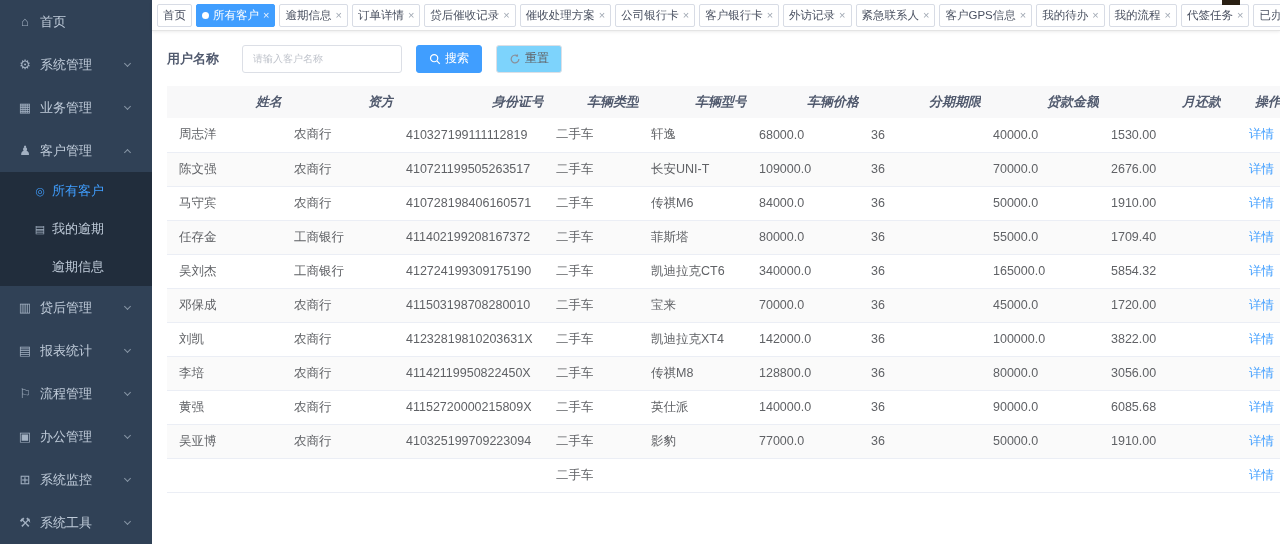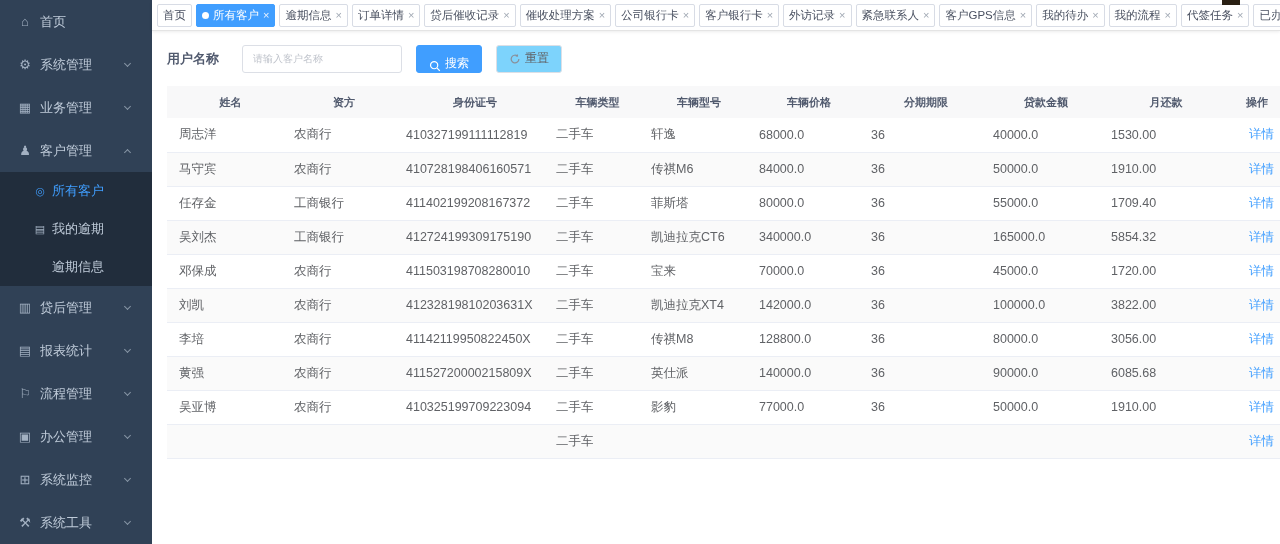--- a/index.html
+++ b/index.html
@@ -30,24 +30,24 @@
   .tab .x { margin-left:4px; font-size:11px; color:#a0a8b3; line-height:1; }
   .tab.active { background:#409eff; border-color:#409eff; color:#fff; }
   .tab.active .x { color:#e8f2ff; }
 
   .content { flex:1; overflow:hidden; padding:0 15px; }
   .search-row { height:55px; display:flex; align-items:center; }
   .search-row label { font-size:13px; font-weight:bold; color:#515a6e; margin-right:23px; }
   .search-row input { width:160px; height:28px; border:1px solid #dcdfe6; border-radius:3px; padding:0 10px; font-size:10px; color:#606266; outline:none; font-family:inherit; }
   .search-row input::placeholder { color:#c0c4cc; }
   .btn { display:inline-flex; align-items:center; gap:4px; height:28px; padding:0 12px; border-radius:3px; font-size:12px; border:1px solid #dcdfe6; background:#7dd3fc; color:#606266; cursor:pointer; margin-left:14px; font-family:inherit; }
-  .btn.primary { background:#409eff; border-color:#409eff; color:#fff;align-items:flex-end; }
+  .btn.primary { background:#409eff; border-color:#409eff; color:#fff; }
 
   table { width:100%; border-collapse:collapse; table-layout:fixed; font-size:12.5px; color:#606266; }
-  th { height:32px; background:#f8f8f9; color:#515a6e; font-weight:bold; text-align:center; padding:0 0 0 12px; font-size:11px; overflow:hidden; white-space:nowrap; }
+  th { height:32px; background:#f8f8f9; color:#515a6e; font-weight:bold; text-align:right; padding:0 0 0 12px; font-size:13px; overflow:hidden; white-space:nowrap;font-style:italic; }
   td { height:34px; padding:0 0 0 12px; border-bottom:1px solid #ebeef5; overflow:hidden; white-space:nowrap; background:#fff; }
   tbody tr:nth-child(even) td { background:#fafafa; }
   a.detail { color:#409eff; text-decoration:none; cursor:pointer;margin-left:16px; }
 </style>
 </head>
 <body>
 
 <div class="app">
   <aside class="sidebar" id="sidebar">
       <div class="side-item">
@@ -232,20 +232,32 @@
               <td>410327199111112819</td>
               <td>二手车</td>
               <td>轩逸</td>
               <td>68000.0</td>
               <td>36</td>
               <td>40000.0</td>
               <td>1530.00</td>
               <td><a class="detail">详情</a></td>
             </tr>
             <tr>
+              <td>陈文强</td>
+              <td>农商行</td>
+              <td>410721199505263517</td>
+              <td>二手车</td>
+              <td>长安UNI-T</td>
+              <td>109000.0</td>
+              <td>36</td>
+              <td>70000.0</td>
+              <td>2676.00</td>
+              <td><a class="detail">详情</a></td>
+            </tr>
+            <tr>
               <td>马守宾</td>
               <td>农商行</td>
               <td>410728198406160571</td>
               <td>二手车</td>
               <td>传祺M6</td>
               <td>84000.0</td>
               <td>36</td>
               <td>50000.0</td>
               <td>1910.00</td>
               <td><a class="detail">详情</a></td>

